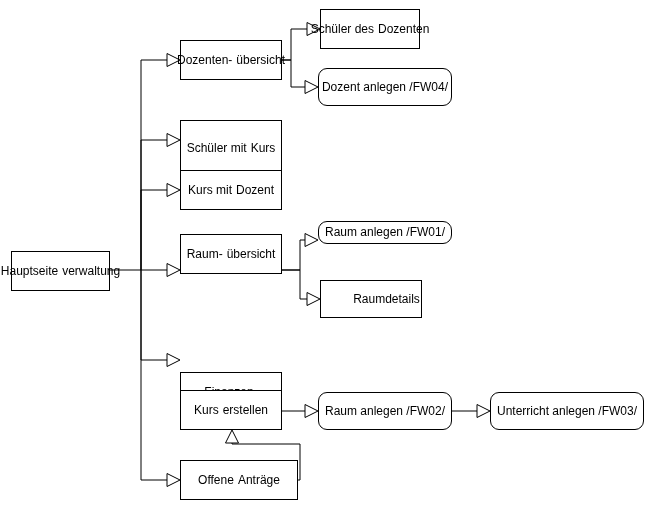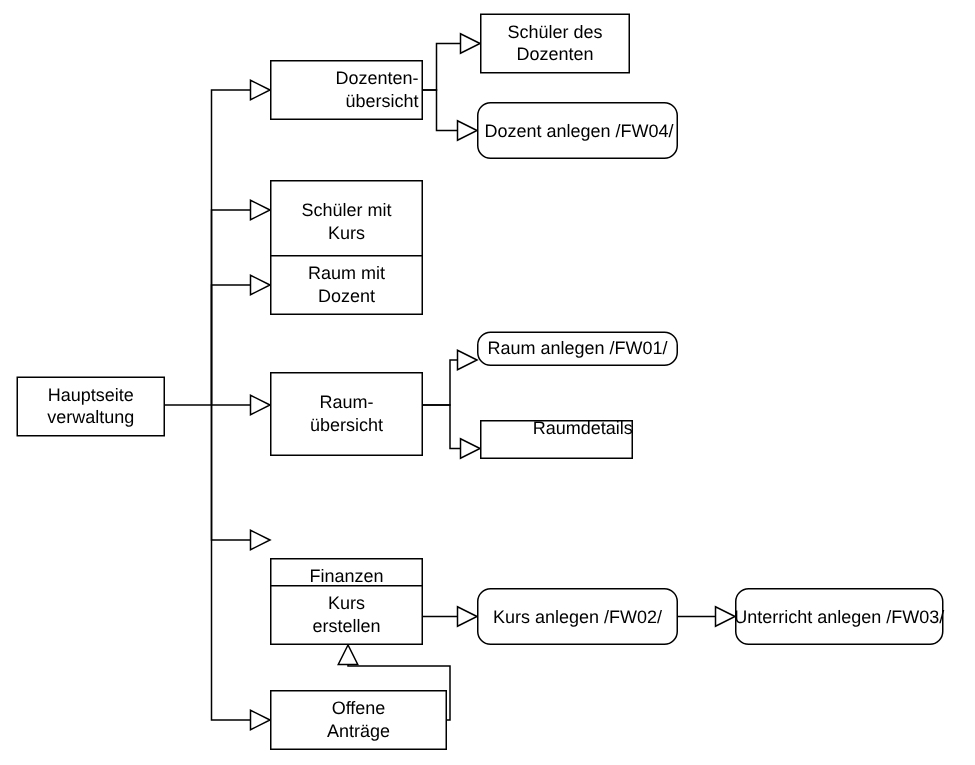--- a/index.html
+++ b/index.html
@@ -21,21 +21,21 @@
     top: 0;
     width: 650px;
     height: 510px;
   }
   .node {
     position: absolute;
     box-sizing: border-box;
     border: 1px solid #000000;
     background: #ffffff;
     display: flex;
-    flex-direction: column;
+    flex-direction: row;
     align-items: center;
     justify-content: center;
     text-align: center;
     font-size: 12px;
     line-height: 15px;
     color: #000000;
     z-index: 2;
   }
   .node.rounded {
     border-radius: 9px;
@@ -76,62 +76,62 @@
       <polyline points="452,411 477,411" fill="none" stroke="#000000" stroke-width="1"></polyline>
       <polygon points="490,411 477,404.5 477,417.5" fill="#ffffff" stroke="#000000" stroke-width="1"></polygon>
       <polyline points="282,480 300,480 300,444 232,444 232,443" fill="none" stroke="#000000" stroke-width="1"></polyline>
       <polygon points="232,430 225.5,443 238.5,443" fill="#ffffff" stroke="#000000" stroke-width="1"></polygon>
     </svg>
   <div id="nodes-layer">
       <div class="node" style="left: 11px; top: 251px; width: 99px; height: 40px;">
         <div class="line">Hauptseite</div>
         <div class="line">verwaltung</div>
       </div>
-      <div class="node" style="left: 180px; top: 40px; width: 102px; height: 40px; align-items: flex-end;">
+      <div class="node" style="left: 180px; top: 40px; width: 102px; height: 40px;">
         <div class="line">Dozenten-</div>
         <div class="line">übersicht</div>
       </div>
       <div class="node" style="left: 320px; top: 9px; width: 100px; height: 40px;">
         <div class="line">Schüler des</div>
         <div class="line">Dozenten</div>
       </div>
-      <div class="node rounded" style="left: 318px; top: 68px; width: 134px; height: 38px; align-items: flex-end;">
+      <div class="node rounded" style="left: 318px; top: 68px; width: 134px; height: 38px;">
         <div class="line">Dozent anlegen /FW04/</div>
       </div>
       <div class="node" style="left: 180px; top: 120px; width: 102px; height: 56px; text-align: center;">
         <div class="line">Schüler mit</div>
         <div class="line">Kurs</div>
       </div>
       <div class="node" style="left: 180px; top: 170px; width: 102px; height: 40px;">
-        <div class="line">Raum mit</div>
+        <div class="line">Kurs mit</div>
         <div class="line">Dozent</div>
       </div>
-      <div class="node" style="left: 180px; top: 248px; width: 102px; height: 56px;">
+      <div class="node" style="left: 180px; top: 234px; width: 102px; height: 40px;">
         <div class="line">Raum-</div>
         <div class="line">übersicht</div>
       </div>
       <div class="node rounded" style="left: 318px; top: 221px; width: 134px; height: 23px;">
         <div class="line">Raum anlegen /FW01/</div>
       </div>
-      <div class="node" style="left: 320px; top: 280px; width: 102px; height: 26px; padding-left: 35px;">
+      <div class="node" style="left: 320px; top: 280px; width: 102px; height: 38px; padding-left: 35px;">
         <div class="line">Raumdetails</div>
         <div class="line"></div>
       </div>
       <div class="node" style="left: 180px; top: 340px; width: 102px; height: 40px; margin-top: 32px;">
         <div class="line">Finanzen</div>
         <div class="line"></div>
       </div>
       <div class="node" style="left: 180px; top: 390px; width: 102px; height: 40px;">
         <div class="line">Kurs</div>
         <div class="line">erstellen</div>
       </div>
       <div class="node rounded" style="left: 318px; top: 392px; width: 134px; height: 38px;">
-        <div class="line">Kurs anlegen /FW02/</div>
+        <div class="line">Raum anlegen /FW02/</div>
       </div>
-      <div class="node rounded" style="left: 490px; top: 392px; width: 139px; height: 38px;">
+      <div class="node rounded" style="left: 490px; top: 392px; width: 154px; height: 38px;">
         <div class="line">Unterricht anlegen /FW03/</div>
       </div>
       <div class="node" style="left: 180px; top: 460px; width: 118px; height: 40px;">
         <div class="line">Offene</div>
         <div class="line">Anträge</div>
       </div>
     </div>
 </div>
 
 </body></html>

